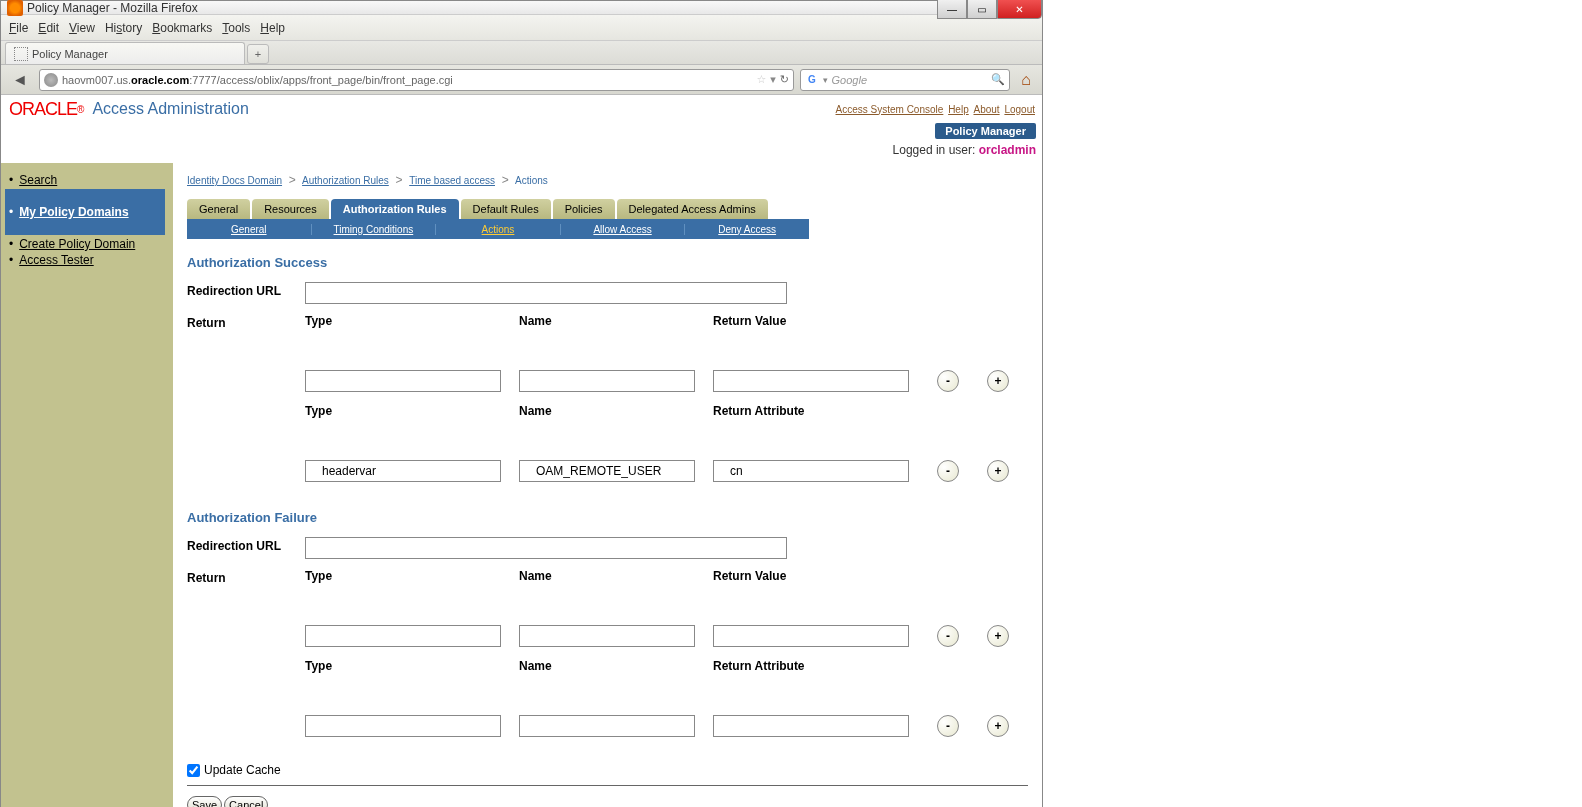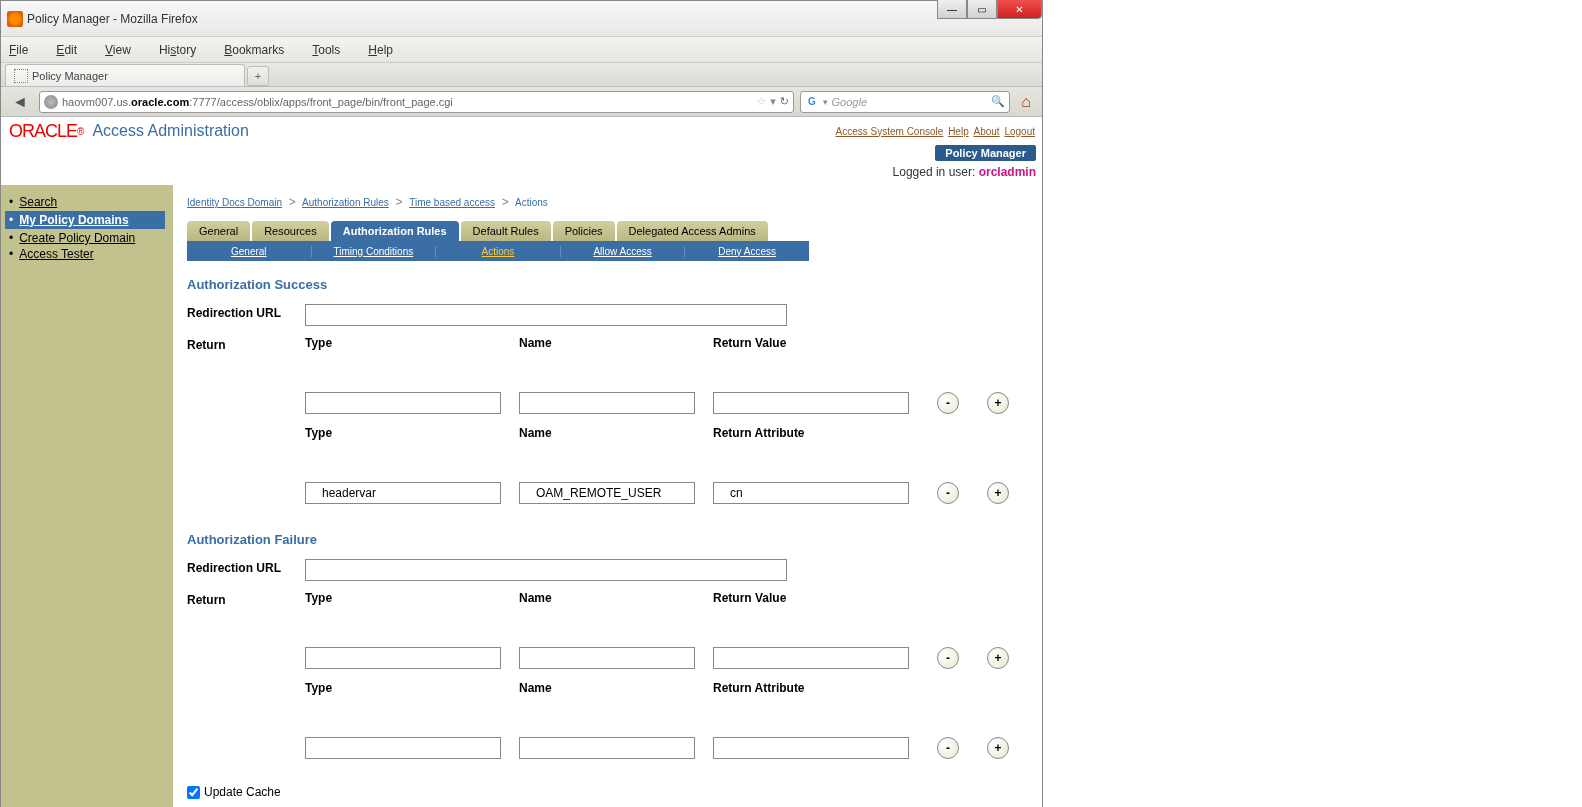--- a/index.html
+++ b/index.html
@@ -1,24 +1,24 @@
 <!DOCTYPE html>
 <html><head>
 <meta charset="utf-8">
 <style>
 * { margin: 0; padding: 0; box-sizing: border-box; }
 body { font-family: Arial, sans-serif; font-size: 11px; background: #fff; width: 1582px; }
 .window { width: 1043px; border: 1px solid #888; background: #fff; }
-.titlebar { height: 36px; background: linear-gradient(to bottom, #f8f8f8, #e8e8e8); display: flex; align-items: center; padding: 0 6px; border-bottom: 1px solid #ccc; position: relative; }
+.titlebar { height: 14px; background: linear-gradient(to bottom, #f8f8f8, #e8e8e8); display: flex; align-items: center; padding: 0 6px; border-bottom: 1px solid #ccc; position: relative; }
 .titlebar-icon { width: 16px; height: 16px; margin-right: 4px; border-radius: 2px; background: radial-gradient(circle, #ff8c00 40%, #e06000 70%); }
 .titlebar-text { font-size: 12px; color: #333; }
 .win-buttons { position: absolute; right: 0; top: -2px; display: flex; }
 .win-btn { width: 30px; height: 20px; border: 1px solid #888; background: linear-gradient(to bottom, #f0f0f0, #d0d0d0); display: flex; align-items: center; justify-content: center; font-size: 10px; cursor: pointer; }
 .win-btn.close { background: linear-gradient(to bottom, #f05050, #d02020); color: #fff; width: 45px; border-radius: 0 0 4px 0; }
-.menubar { height: 26px; background: linear-gradient(to bottom, #f4f4f0, #e6e6e0); display: flex; align-items: center; padding: 0 8px; gap: 28px; border-bottom: 1px solid #ccc; }
+.menubar { height: 26px; background: linear-gradient(to bottom, #f4f4f0, #e6e6e0); display: flex; align-items: center; padding: 0 8px; gap: 10px; border-bottom: 1px solid #ccc; }
 .menu-item { font-size: 12px; color: #333; cursor: pointer; }
 .menu-item u { text-decoration: underline; }
 .tabbar { height: 24px; background: linear-gradient(to bottom, #e8e8e4, #dcdcd6); display: flex; align-items: flex-end; padding: 0 4px; border-bottom: 1px solid #bbb; }
 .tab { height: 22px; min-width: 240px; background: linear-gradient(to bottom, #f8f8f4, #ececec); border: 1px solid #bbb; border-bottom: none; border-radius: 3px 3px 0 0; display: flex; align-items: center; padding: 0 8px; font-size: 11px; color: #444; margin-right: 2px; }
 .tab-icon2 { width: 14px; height: 14px; border: 1px dotted #888; margin-right: 4px; }
 .newtab { width: 22px; height: 20px; background: linear-gradient(to bottom, #f0f0ec, #e0e0da); border: 1px solid #bbb; border-radius: 3px; display: flex; align-items: center; justify-content: center; color: #666; cursor: pointer; }
 .addrbar { height: 30px; background: linear-gradient(to bottom, #e6e6e0, #d8d8d0); display: flex; align-items: center; padding: 0 6px; gap: 6px; border-bottom: 1px solid #bbb; }
 .nav-arrow { width: 26px; height: 22px; display: flex; align-items: center; justify-content: center; cursor: pointer; color: #555; font-size: 16px; }
 .url-input { flex: 1; height: 22px; border: 1px solid #999; border-radius: 3px; background: #fff; display: flex; align-items: center; padding: 0 4px; font-size: 11px; color: #666; }
 .globe { width: 14px; height: 14px; border-radius: 50%; background: radial-gradient(circle, #bbb, #888); margin-right: 4px; }
@@ -35,21 +35,21 @@
 .header-row2 { height: 22px; position: relative; }
 .pm-badge { position: absolute; right: 6px; top: 0; background: #2b5b8c; color: #fff; font-size: 11px; padding: 2px 10px; font-weight: bold; border-radius: 2px; }
 .logged-in { position: absolute; right: 6px; top: 20px; font-size: 12px; color: #333; }
 .logged-in .user { color: #c71585; font-weight: bold; }
 .content { display: flex; min-height: 620px; }
 .sidebar { width: 172px; background: #c2c28f; padding: 10px 8px; }
 .sidebar ul { list-style: none; }
 .sidebar li { margin-bottom: 2px; display: flex; align-items: flex-start; }
 .sidebar li::before { content: "•"; color: #000; margin-right: 6px; font-size: 12px; }
 .sidebar a { color: #000; text-decoration: underline; font-size: 12px; cursor: pointer; display: block; }
-.sidebar li.active { background: #3a6ea5; margin-left: -4px; padding: 2px 4px; }
+.sidebar li.active { background: #3a6ea5; margin-left: -4px; padding: 16px 4px; }
 .sidebar li.active::before { color: #fff; }
 .sidebar li.active a { color: #fff; font-weight: bold; text-decoration: underline; }
 .main { flex: 1; padding: 10px 14px; background: #fff; }
 .breadcrumb { font-size: 10px; color: #3a6ea5; margin-bottom: 12px; }
 .breadcrumb a { color: #3a6ea5; text-decoration: underline; cursor: pointer; }
 .breadcrumb .sep { color: #888; margin: 0 4px; font-size: 12px; }
 .toptabs { display: flex; gap: 2px; }
 .toptab { background: linear-gradient(to bottom, #d0d0a0, #b8b880); color: #000; font-size: 11px; padding: 4px 12px; border-radius: 4px 4px 0 0; cursor: pointer; }
 .toptab.active { background: #3a6ea5; color: #fff; font-weight: bold; }
 .subtabs { background: #3a6ea5; height: 20px; display: flex; align-items: center; width: 622px; }

